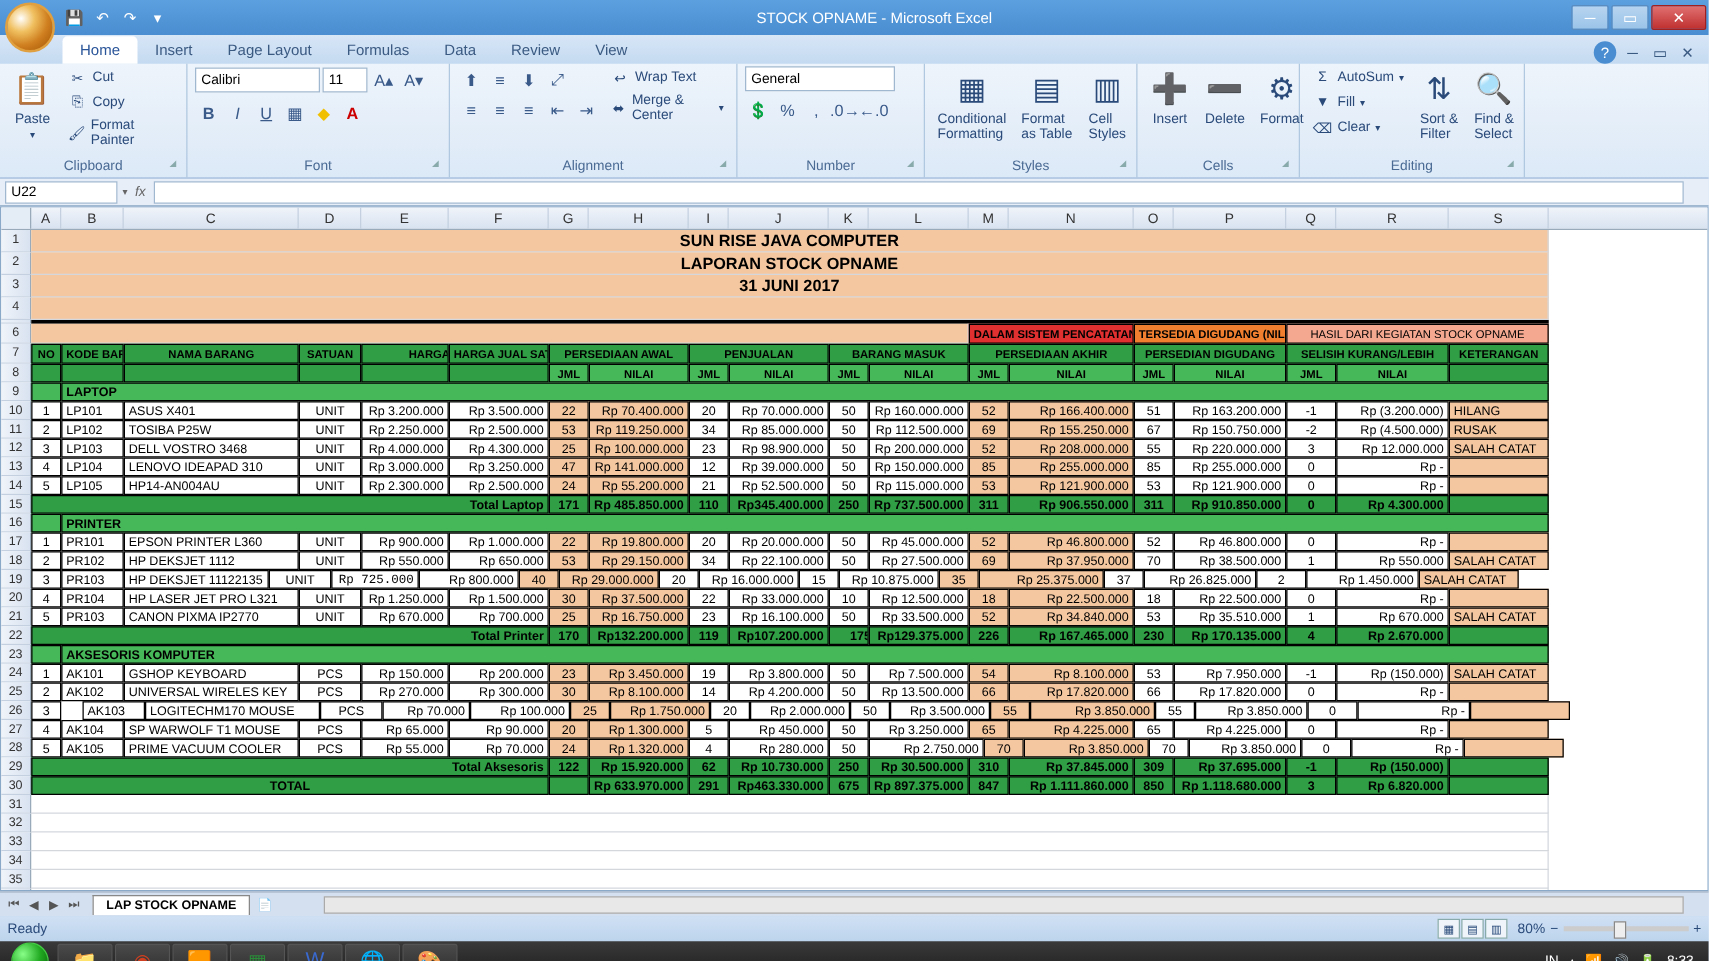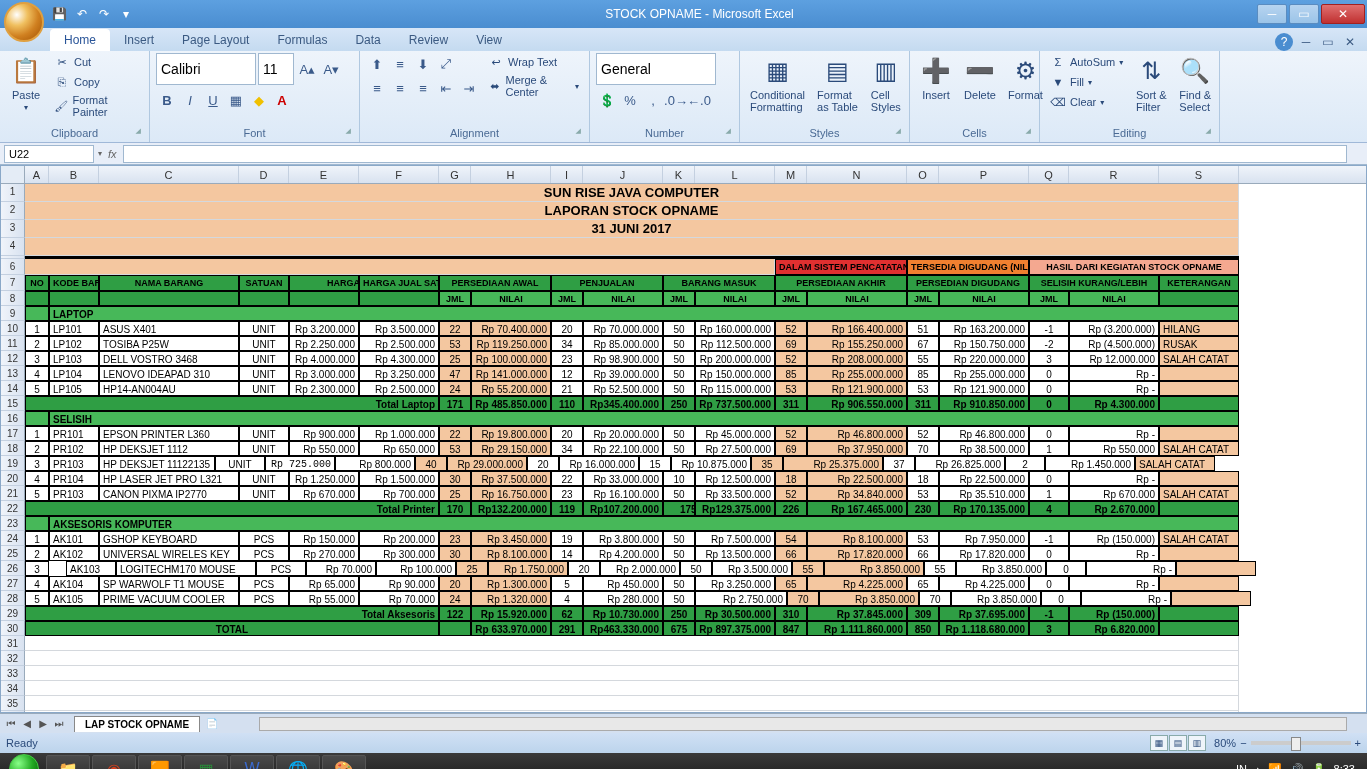--- a/index.html
+++ b/index.html
@@ -29,21 +29,21 @@
 .group { border-right: 1px solid #b0c8e0; padding: 2px 6px; display: flex; flex-direction: column; }
 .group-body { flex: 1; display: flex; align-items: flex-start; gap: 4px; }
 .group-label { text-align: center; font-size: 11px; color: #4a6a94; padding: 1px 0; position:relative;}
 .group-label::after { content:"◢"; position:absolute; right:2px; font-size:7px; color:#8aa;}
 .bigbtn { display: flex; flex-direction: column; align-items: center; padding: 2px 4px; font-size: 11px; color: #2a4a7a; gap:2px;}
 .bigbtn .ico { width: 32px; height: 32px; display:flex; align-items:center; justify-content:center; font-size:24px;}
 .vstack { display: flex; flex-direction: column; gap: 2px; }
 .smitem { display: flex; align-items: center; gap: 4px; font-size: 11px; color: #2a4a7a; padding: 1px 4px; }
 .smitem .ico { width:16px; height:16px; display:flex; align-items:center; justify-content:center;}
 .fontrow { display:flex; gap:2px; align-items:center;}
-.combo { background:#fff; border:1px solid #a0b8d0; height:32px; font-size:14px; padding:0 4px; display:flex; align-items:center;}
+.combo { background:#fff; border:1px solid #a0b8d0; height:20px; font-size:11px; padding:0 4px; display:flex; align-items:center;}
 .icobtn { width:22px; height:22px; border:1px solid transparent; display:flex; align-items:center; justify-content:center; font-size:13px; color:#3a5a8a;}
 .icorow{display:flex; gap:1px;}
 
 
 .fbar { height: 22px; background: #e8eef8; display: flex; align-items: center; border-bottom:1px solid #a0b8d0; }
 .namebox { width: 90px; background:#fff; border:1px solid #a0b8d0; height:18px; margin:0 4px; padding:0 4px; display:flex; align-items:center; font-size:11px;}
 .fxarea { flex:1; background:#fff; border:1px solid #a0b8d0; height:18px; margin-right:20px; display:flex; align-items:center; padding:0 4px;}
 .fxlbl { font-style:italic; color:#666; margin:0 6px;text-align:right;}
 
 
@@ -54,21 +54,21 @@
 .rowhdr{width:24px; background:linear-gradient(90deg,#f0f4fa,#d8e2f0); border-right:1px solid #9ab; border-bottom:1px solid #c4d0e0; text-align:center; font-size:10px; color:#333; line-height:15px;}
 .gridrow{display:flex; height:15px;}
 .cell{border-right:1px solid #d4d8dd; border-bottom:1px solid #d4d8dd; font-size:10px; padding:0 3px; overflow:hidden; white-space:nowrap; line-height:15px;}
 
 
 .peach{background:#f4c7a0;}
 .green-h{background:#2f9e44; color:#000; font-weight:bold; text-align:center; border:1px solid #000;}
 .green-h2{background:#47b859; color:#000; font-weight:bold; text-align:center; border:1px solid #000;}
 .red-h{background:#e03030; color:#000; font-weight:bold; text-align:center; border:1px solid #000; font-size:9px;}
 .orange-h{background:#f08030; color:#000; font-weight:bold; text-align:center; border:1px solid #000; font-size:9px;}
-.salmon-h{background:#f4a890; color:#000; font-weight:bold; text-align:center; border:1px solid #000; font-size:9px;}
+.salmon-h{background:#f4a890; color:#000; font-weight:normal; text-align:center; border:1px solid #000; font-size:9px;}
 .data{border:1px solid #000;}
 .peach-d{background:#f4c7a0; border:1px solid #000;}
 .green-tot{background:#2f9e44; font-weight:bold; border:1px solid #000;}
 .title-row{background:#f4c7a0; font-weight:bold; font-size:13px; text-align:center; height:18px; line-height:18px;}
 .subhdr{background:#47b859; font-weight:bold; border:1px solid #000;}
 .tr{text-align:right;} .tc{text-align:center;}
 
 
 .sheettabs{height:20px; background:#d4e0f0; display:flex; align-items:center; font-size:10px; border-top:1px solid #9ab;}
 .stnav{display:flex; gap:2px; padding:0 4px;}
@@ -523,21 +523,21 @@
           <div class="cell green-tot tr" style="width: 100px;">Rp       906.550.000</div>
           <div class="cell green-tot tc" style="width: 32px;">311</div>
           <div class="cell green-tot tr" style="width: 90px;">Rp  910.850.000</div>
           <div class="cell green-tot tc" style="width: 40px;">0</div>
           <div class="cell green-tot tr" style="width: 90px;">Rp   4.300.000</div>
           <div class="cell green-tot tc" style="width: 80px;"></div>
         </div>
         <div class="gridrow">
           <div class="rowhdr">16</div>
           <div class="cell subhdr" style="width: 24px;"></div>
-          <div class="cell subhdr" style="width: 1190px;">SELISIH</div>
+          <div class="cell subhdr" style="width: 1190px;">PRINTER</div>
         </div>
         <div class="gridrow">
           <div class="rowhdr">17</div>
           <div class="cell data tc" style="width: 24px;">1</div>
           <div class="cell data " style="width: 50px;">PR101</div>
           <div class="cell data " style="width: 140px;">EPSON PRINTER L360</div>
           <div class="cell data tc" style="width: 50px;">UNIT</div>
           <div class="cell data tr" style="width: 70px;">Rp     900.000</div>
           <div class="cell data tr" style="width: 80px;">Rp    1.000.000</div>
           <div class="cell data peach-d tc" style="width: 32px;">22</div>

